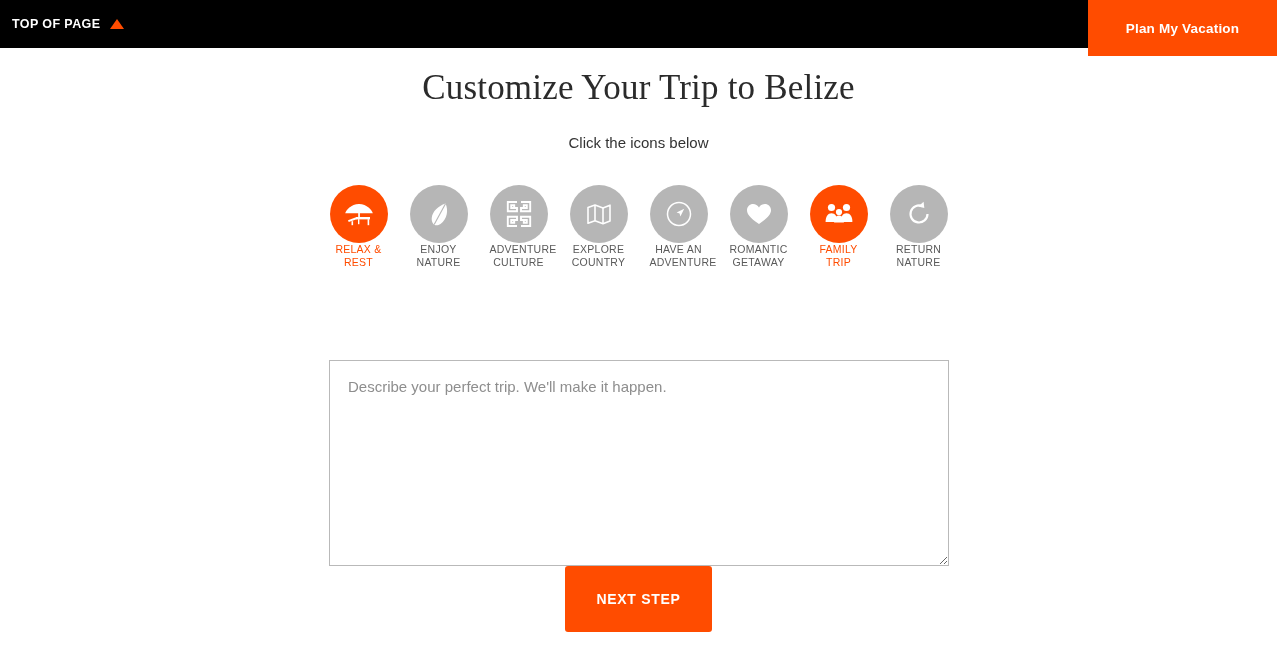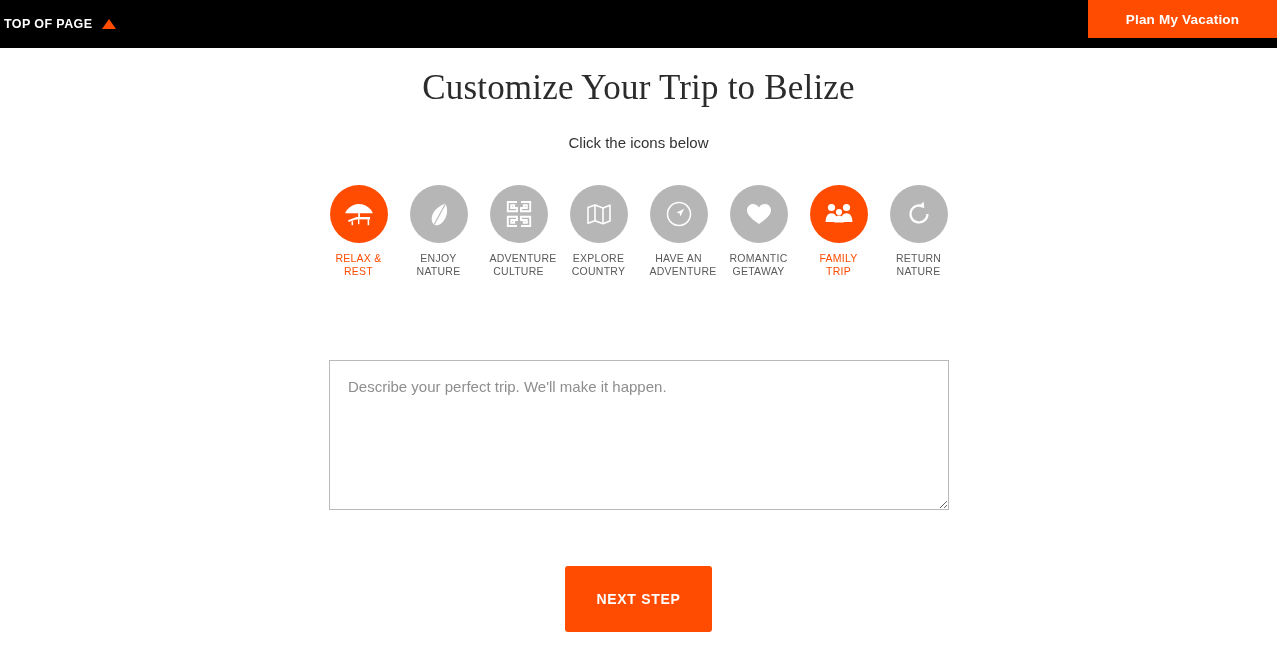--- a/index.html
+++ b/index.html
@@ -20,42 +20,42 @@
     width: 1277px;
     height: 48px;
     background: #000000;
     display: flex;
     align-items: center;
   }
   .top-of-page {
     display: flex;
     align-items: center;
     gap: 10px;
-    margin-left: 4px;
+    margin-left: 12px;
     cursor: pointer;
     user-select: none;
   }
   .top-of-page-label {
     color: #ffffff;
     font-size: 12.5px;
     font-weight: bold;
     letter-spacing: 0.4px;
   }
   .up-triangle {
     width: 0; height: 0;
     border-left: 7px solid transparent;
     border-right: 7px solid transparent;
     border-bottom: 10px solid #FF4C00;
   }
   .plan-btn {
     position: absolute;
     top: 0;
     left: 1088px;
     width: 189px;
-    height: 38px;
+    height: 56px;
     background: #FF4C00;
     color: #ffffff;
     border: none;
     font-family: "Liberation Sans", sans-serif;
     font-size: 13.5px;
     font-weight: bold;
     letter-spacing: 0.2px;
     cursor: pointer;
   }
 
@@ -100,37 +100,36 @@
     width: 58px; height: 58px;
     border-radius: 50%;
     background: #B6B6B6;
     display: flex;
     align-items: center;
     justify-content: center;
   }
   .icon-item.active .icon-circle { background: #FF4C00; }
   .icon-circle svg { display: block; }
   .icon-label {
-    margin-top: 9px;
     font-size: 10.5px;
     line-height: 12.5px;
     color: #5a5a5a;
     letter-spacing: 0.25px;
     white-space: pre-line;
   }
   .icon-item.active .icon-label { color: #FF4C00; }
 
   
   .trip-textarea {
     display: block;
     position: absolute;
     left: 329px;
     top: 312px;
     width: 620px;
-    height: 150px;
+    height: 206px;
     border: 1px solid #b9b9b9;
     background: #ffffff;
     resize: both;
     padding: 17px 18px;
     font-family: "Liberation Sans", sans-serif;
     font-size: 15px;
     color: #333333;
     outline: none;
   }
   .trip-textarea::placeholder { color: #8e8e8e; }

